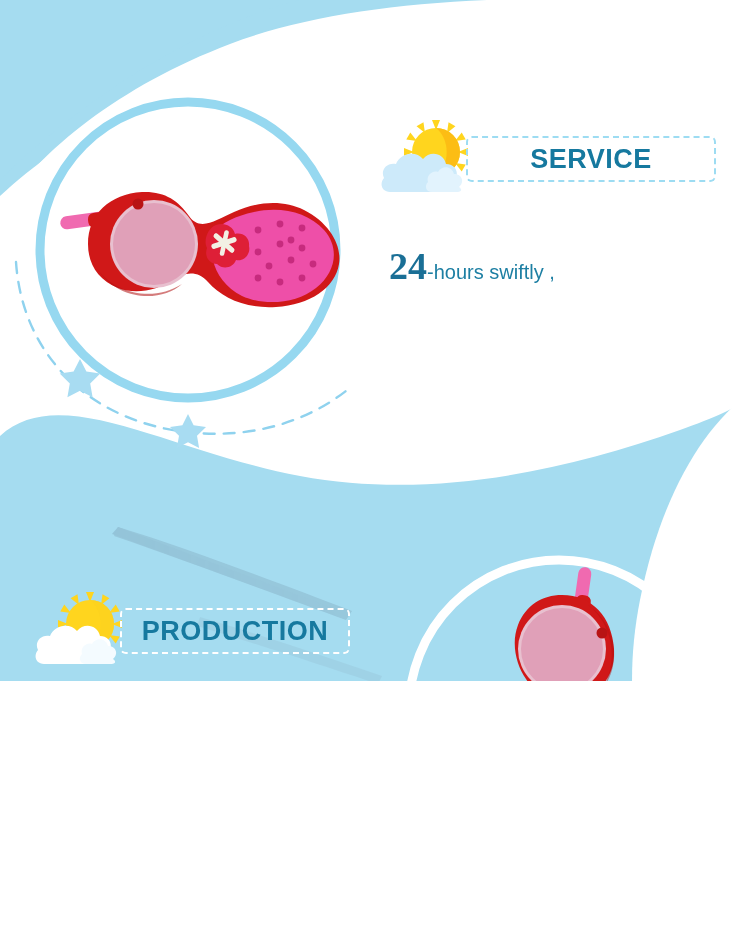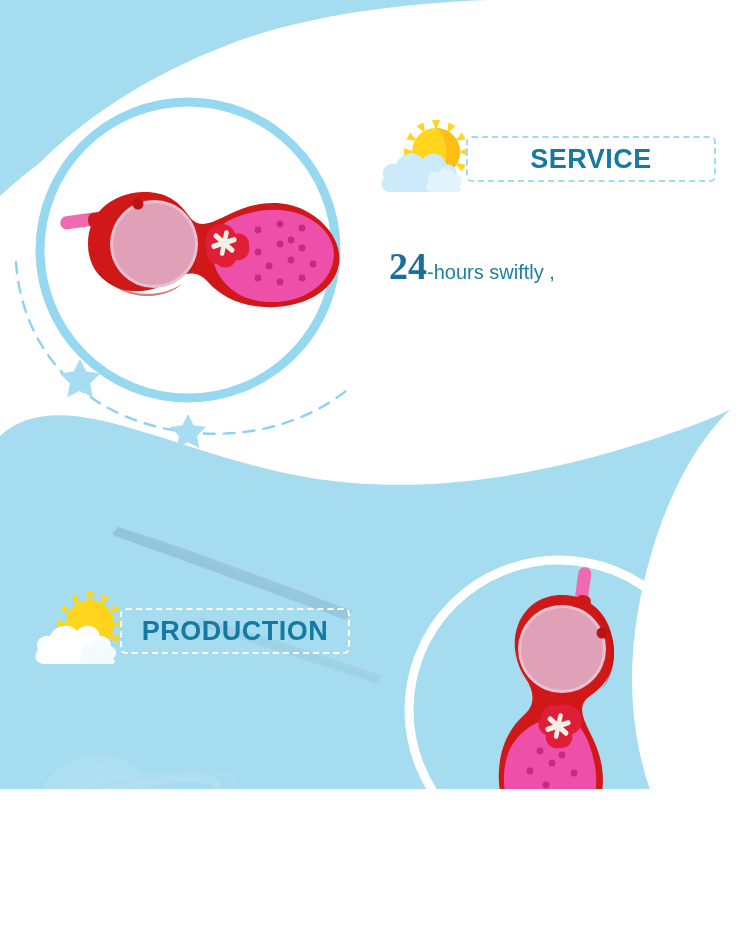--- a/index.html
+++ b/index.html
@@ -2,21 +2,21 @@
 <html><head>
 <meta charset="utf-8">
 <style>
   html,body{margin:0;padding:0;}
   body{
     width:750px;height:951px;overflow:hidden;
     background:#ffffff;
     font-family:"Liberation Sans",sans-serif;
     position:relative;
   }
-  .page{position:relative;width:750px;height:789px;overflow:hidden;background:#fff;}
+  .page{position:relative;width:750px;height:681px;overflow:hidden;background:#fff;}
 
   
   .bg-svg{position:absolute;left:0;top:0;width:750px;height:951px;}
 
   
   .hdr{position:absolute;display:flex;align-items:center;}
   .wicon{position:relative;width:98px;height:78px;flex:0 0 auto;}
   .wicon svg{position:absolute;left:0;top:0;}
 
   .titlebox{

